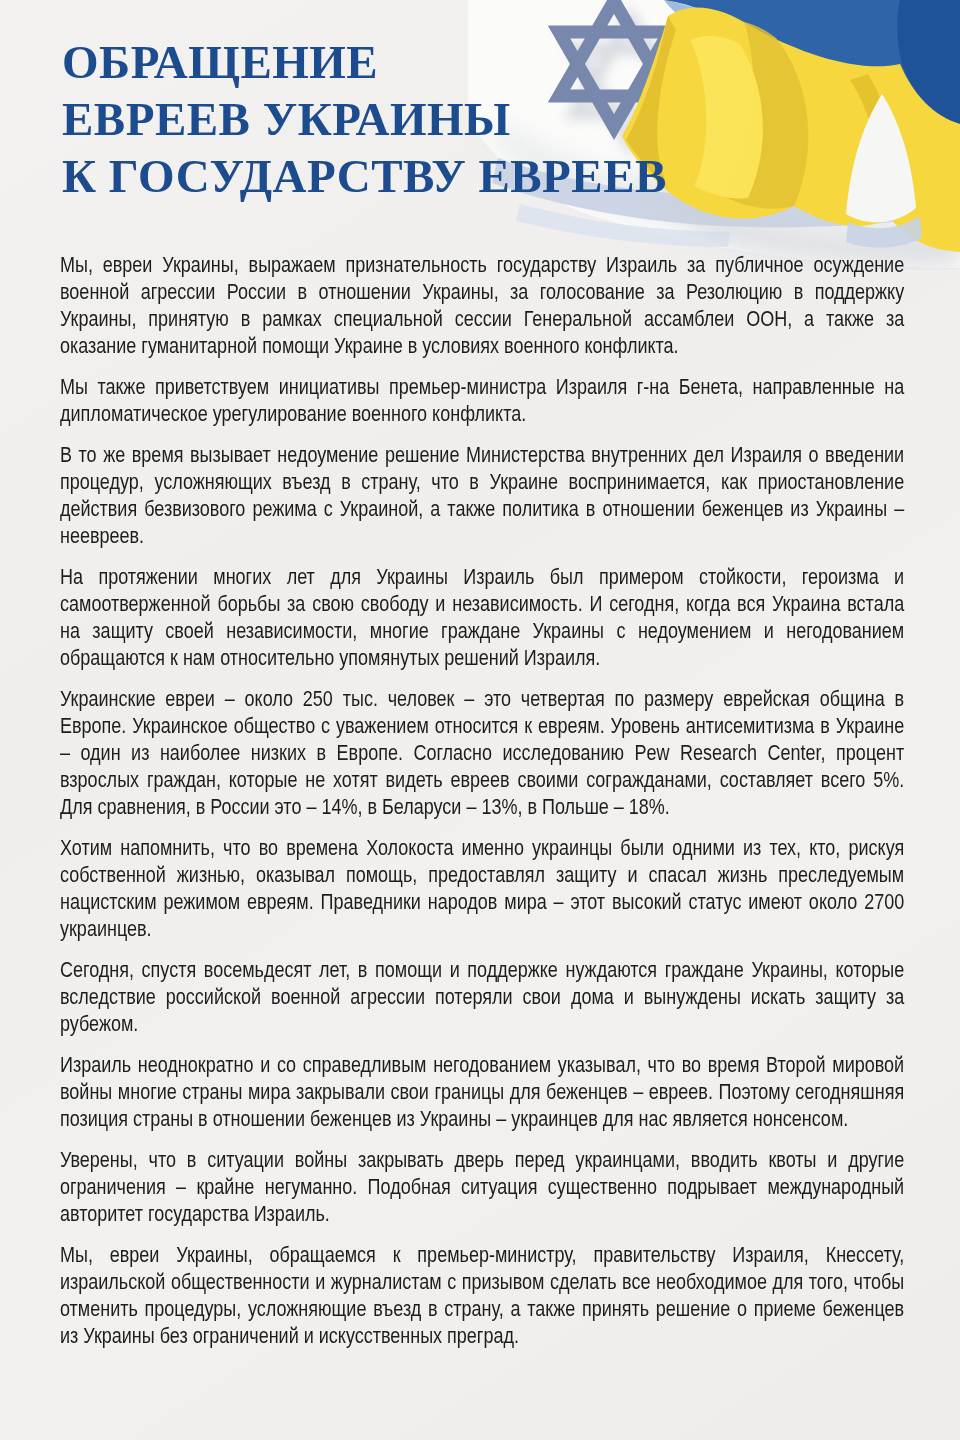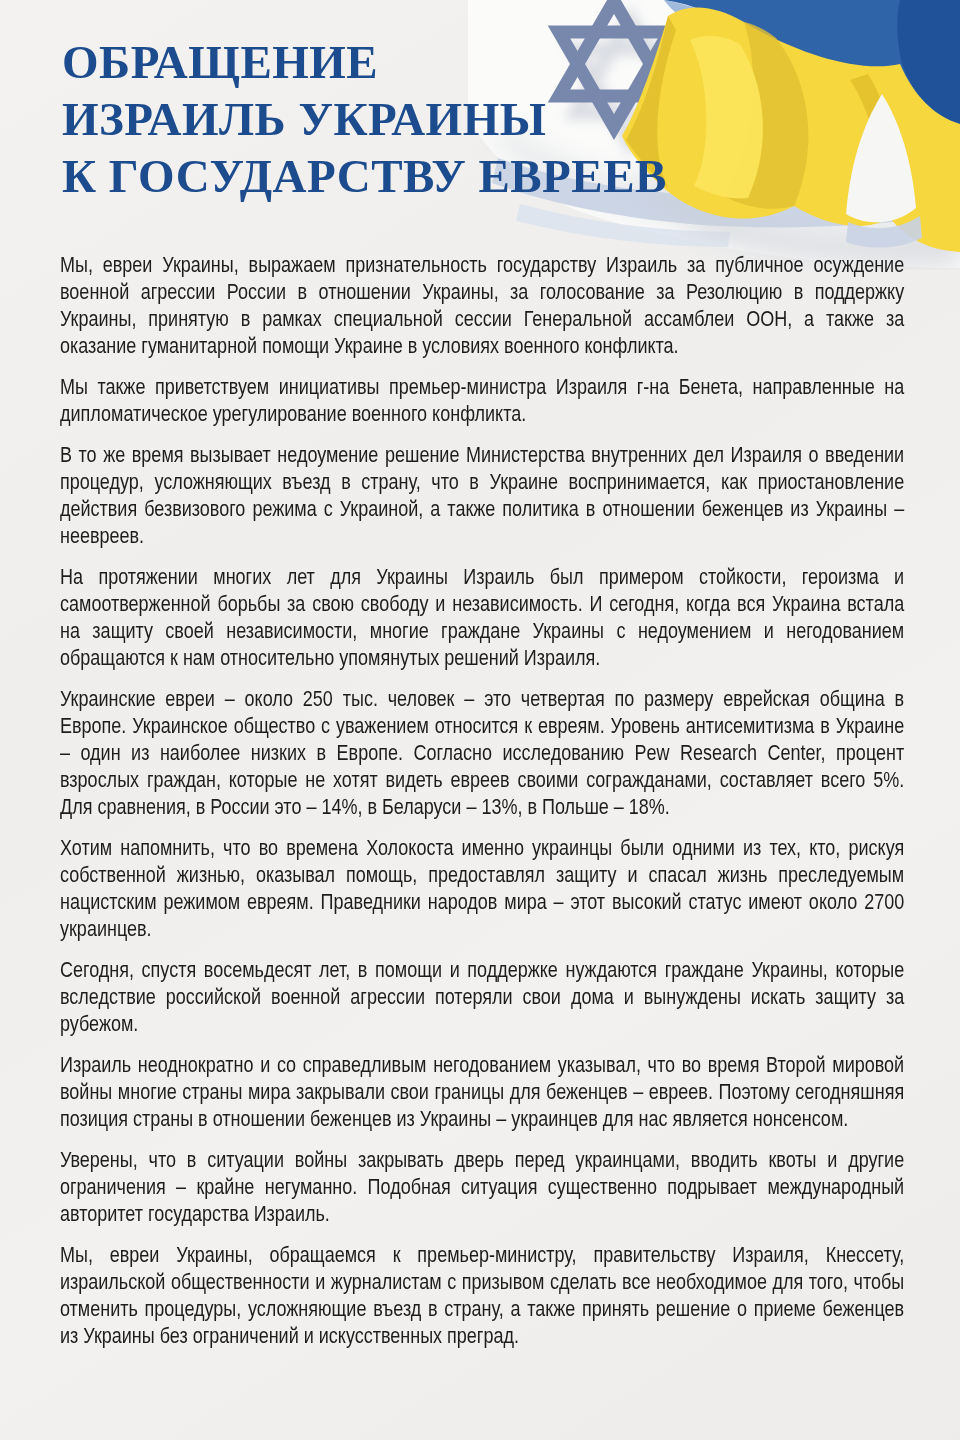--- a/index.html
+++ b/index.html
@@ -86,21 +86,21 @@
       <path fill="#fce55a" opacity="0.9" d="M690,40 C710,80 712,150 694,186 C714,196 732,200 748,198 C770,150 768,90 740,44 C722,34 704,34 690,40 Z"></path>
       <path fill="#d8b524" opacity="0.6" d="M850,80 C876,120 884,170 874,214 C884,220 890,222 890,218 C902,170 894,116 868,74 Z"></path>
 
       <path fill="#f6f6f4" d="M846,214 C850,166 862,126 882,94 C900,122 912,162 916,208 C894,226 866,226 846,214 Z"></path>
       <path fill="#c9d3e4" opacity="0.9" d="M848,222 C872,232 898,230 920,216 L922,238 C898,250 868,250 846,242 Z"></path>
     </g>
   </svg>
 
   <h1 class="title">
     <span class="title-line">ОБРАЩЕНИЕ</span>
-    <span class="title-line">ИЗРАИЛЬ УКРАИНЫ</span>
+    <span class="title-line">ЕВРЕЕВ УКРАИНЫ</span>
     <span class="title-line">К ГОСУДАРСТВУ ЕВРЕЕВ</span>
   </h1>
 
   <section class="body-text">
     <p>Мы, евреи Украины, выражаем признательность государству Израиль за публичное осуждение военной агрессии России в отношении Украины, за голосование за Резолюцию в поддержку Украины, принятую в рамках специальной сессии Генеральной ассамблеи ООН, а также за оказание гуманитарной помощи Украине в условиях военного конфликта.</p>
     <p>Мы также приветствуем инициативы премьер-министра Израиля г-на Бенета, направленные на дипломатическое урегулирование военного конфликта.</p>
     <p>В то же время вызывает недоумение решение Министерства внутренних дел Израиля о введении процедур, усложняющих въезд в страну, что в Украине воспринимается, как приостановление действия безвизового режима с Украиной, а также политика в отношении беженцев из Украины – неевреев.</p>
     <p>На протяжении многих лет для Украины Израиль был примером стойкости, героизма и самоотверженной борьбы за свою свободу и независимость. И сегодня, когда вся Украина встала на защиту своей независимости, многие граждане Украины с недоумением и негодованием обращаются к нам относительно упомянутых решений Израиля.</p>
     <p>Украинские евреи – около 250 тыс. человек – это четвертая по размеру еврейская община в Европе. Украинское общество с уважением относится к евреям. Уровень антисемитизма в Украине – один из наиболее низких в Европе. Согласно исследованию Pew Research Center, процент взрослых граждан, которые не хотят видеть евреев своими согражданами, составляет всего 5%. Для сравнения, в России это – 14%, в Беларуси – 13%, в Польше – 18%.</p>
     <p>Хотим напомнить, что во времена Холокоста именно украинцы были одними из тех, кто, рискуя собственной жизнью, оказывал помощь, предоставлял защиту и спасал жизнь преследуемым нацистским режимом евреям. Праведники народов мира – этот высокий статус имеют около 2700 украинцев.</p>

